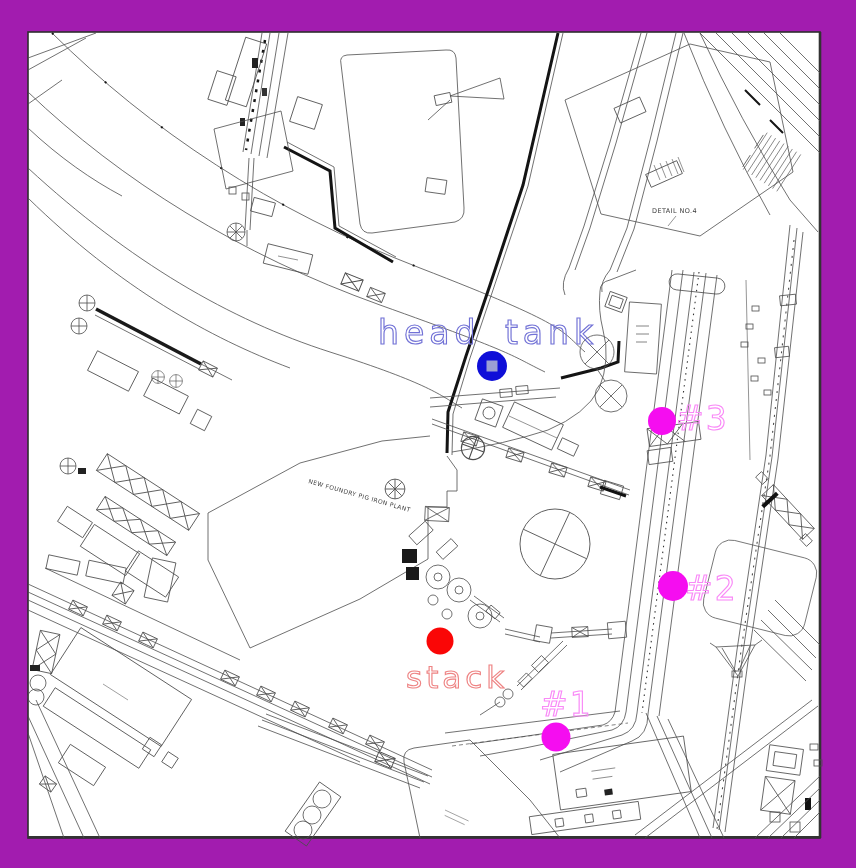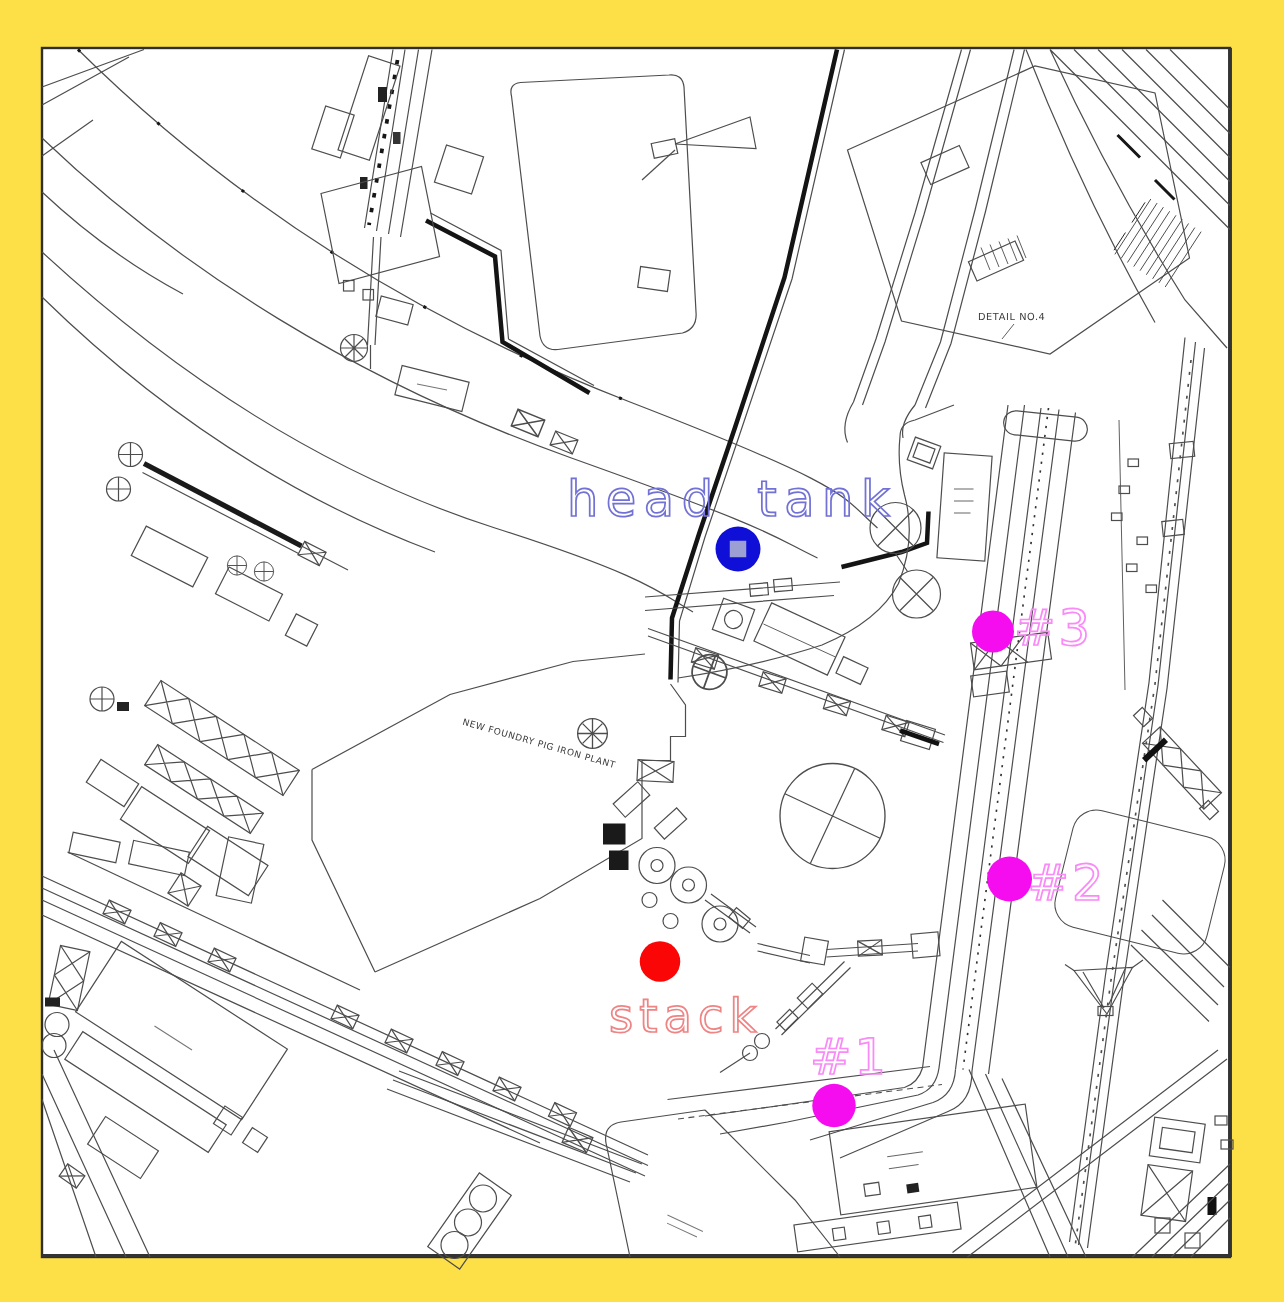--- a/index.html
+++ b/index.html
@@ -1,19 +1,19 @@
 <!DOCTYPE html>
 <html><head>
 <meta charset="utf-8">
 <style>
   html,body{margin:0;padding:0;background:#ffffff;}
   .stage{
     position:relative;
     width:856px;height:868px;
-    background:#fde047;
+    background:#a21caf;
     font-family:"DejaVu Sans", sans-serif;
     overflow:hidden;
   }
   .stage svg{position:absolute;left:0;top:0;}
   text{font-family:"DejaVu Sans", sans-serif;}
   .tinytext{font-size:6.5px;fill:#3c3c3c;letter-spacing:.4px;}
 </style>
 </head>
 <body>
 

